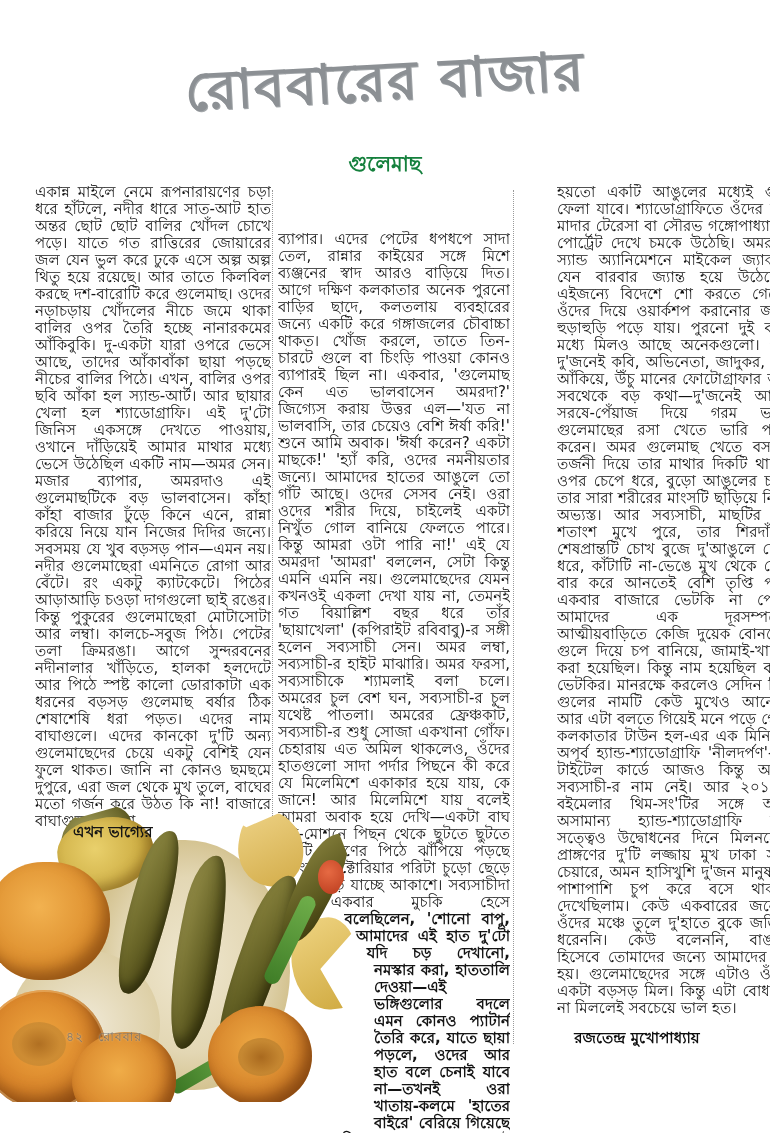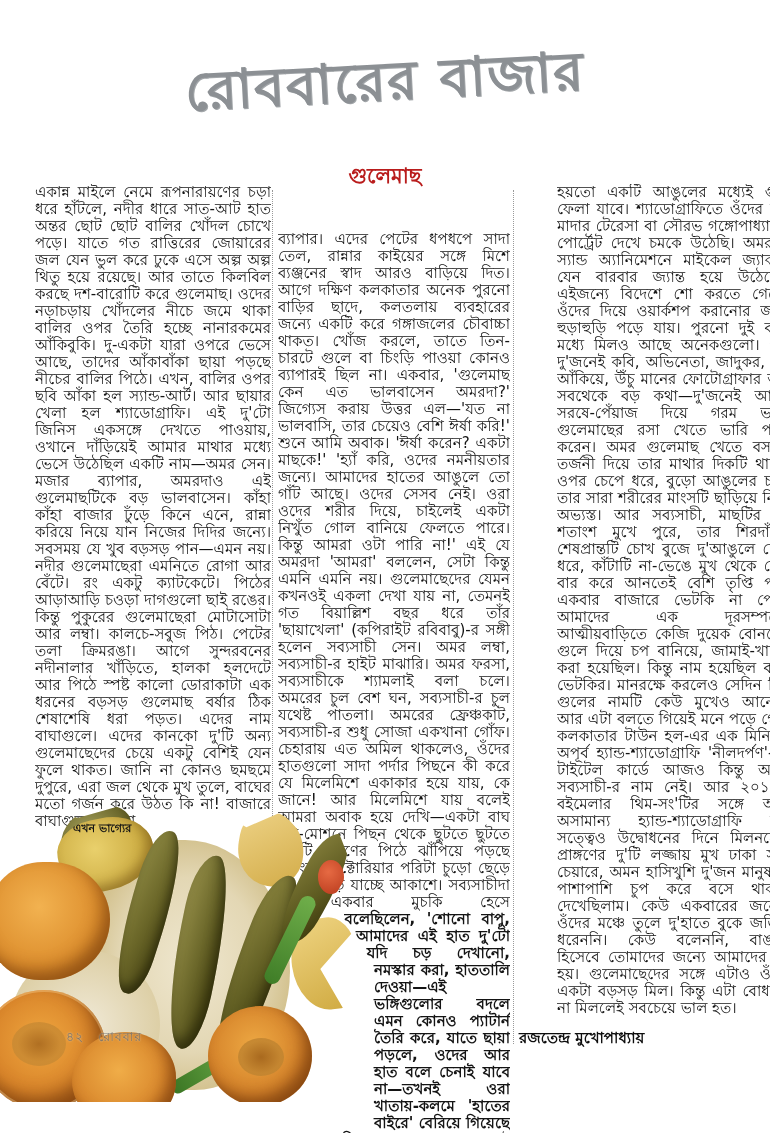--- a/index.html
+++ b/index.html
@@ -9,22 +9,22 @@
     color:#141414;
   }
   
   .masthead{
     position:absolute;top:40px;left:50%;transform:translateX(-50%) rotate(-3deg);
     font-size:54px;font-weight:700;color:#8c9094;letter-spacing:2px;
     white-space:nowrap;text-shadow:1px 1px 0 #a3a7aa;
   }
   
   .article-heading{
-    position:absolute;top:160px;left:0;width:770px;text-align:center;
-    font-size:21px;font-weight:700;color:#b91c1c;
+    position:absolute;top:148px;left:0;width:770px;text-align:center;
+    font-size:21px;font-weight:700;color:#15803d;
   }
   
   .col{
     position:absolute;top:184px;text-align:justify;
     font-size:15px;line-height:17px;overflow:hidden;z-index:1;
   }
   .col1{left:35px;width:236px;height:646px;}
   .col2{left:278px;width:232px;height:902px;margin-top:47px;}
   .col3{left:519px;width:236px;height:836px;margin-left:38px;}
   .b{font-weight:700;}
@@ -33,25 +33,25 @@
     float:left;width:96px;height:896px;
     shape-outside:polygon(0 73%, 35% 75%, 65% 79%, 100% 85%, 100% 100%, 0 100%);
     shape-margin:10px;
   }
   
   .rule{position:absolute;top:190px;width:0;height:854px;border-left:1.5px dotted #9a9a9a;z-index:0;}
   .rule-1{left:272px;}
   .rule-2{left:513px;}
   
   .lead-out{
-    position:absolute;left:73px;top:820px;font-size:11px;font-weight:700;z-index:6;
+    position:absolute;left:73px;top:820px;font-size:15px;font-weight:700;z-index:6;
   }
   
   .byline{
-    position:absolute;left:519px;top:1026px;width:236px;text-align:left;
+    position:absolute;left:519px;top:1026px;width:236px;text-align:center;
     font-size:15px;font-weight:700;color:#0d0d0d;z-index:1;
   }
   
   .photo{
     position:absolute;left:0;top:800px;width:352px;height:302px;z-index:5;
     clip-path:polygon(0 4%,10% 0,22% 6%,34% 2%,46% 8%,58% 1%,70% 9%,80% 4%,
       88% 14%,96% 10%,100% 22%,94% 34%,100% 44%,91% 56%,98% 70%,89% 82%,96% 93%,88% 100%,0 100%);
   }
   .blob{position:absolute;}
   .gravy1{left:90px;top:40px;width:200px;height:250px;background:radial-gradient(closest-side,#efe7cf,#e3d7b4 70%,#d4c391);border-radius:45% 55% 50% 50%;}

